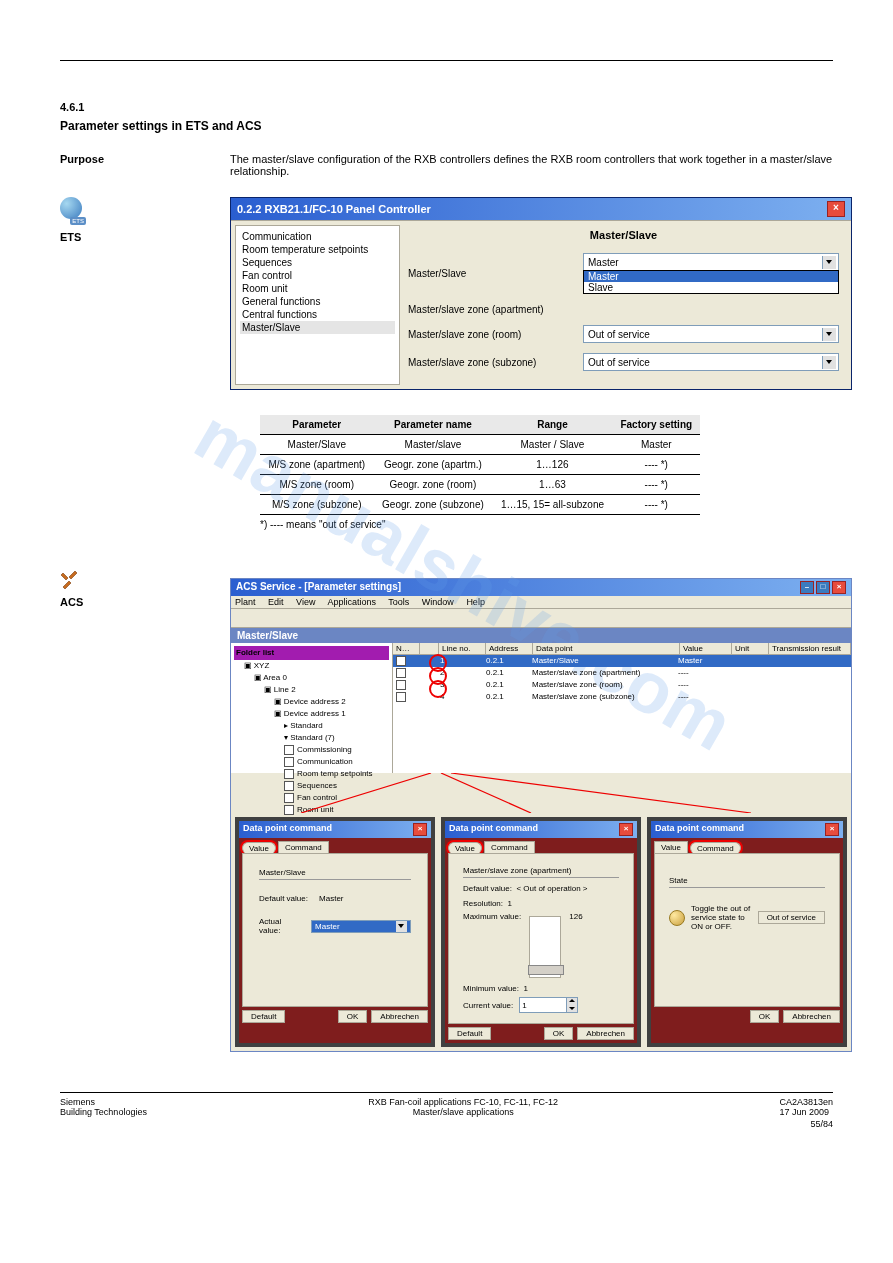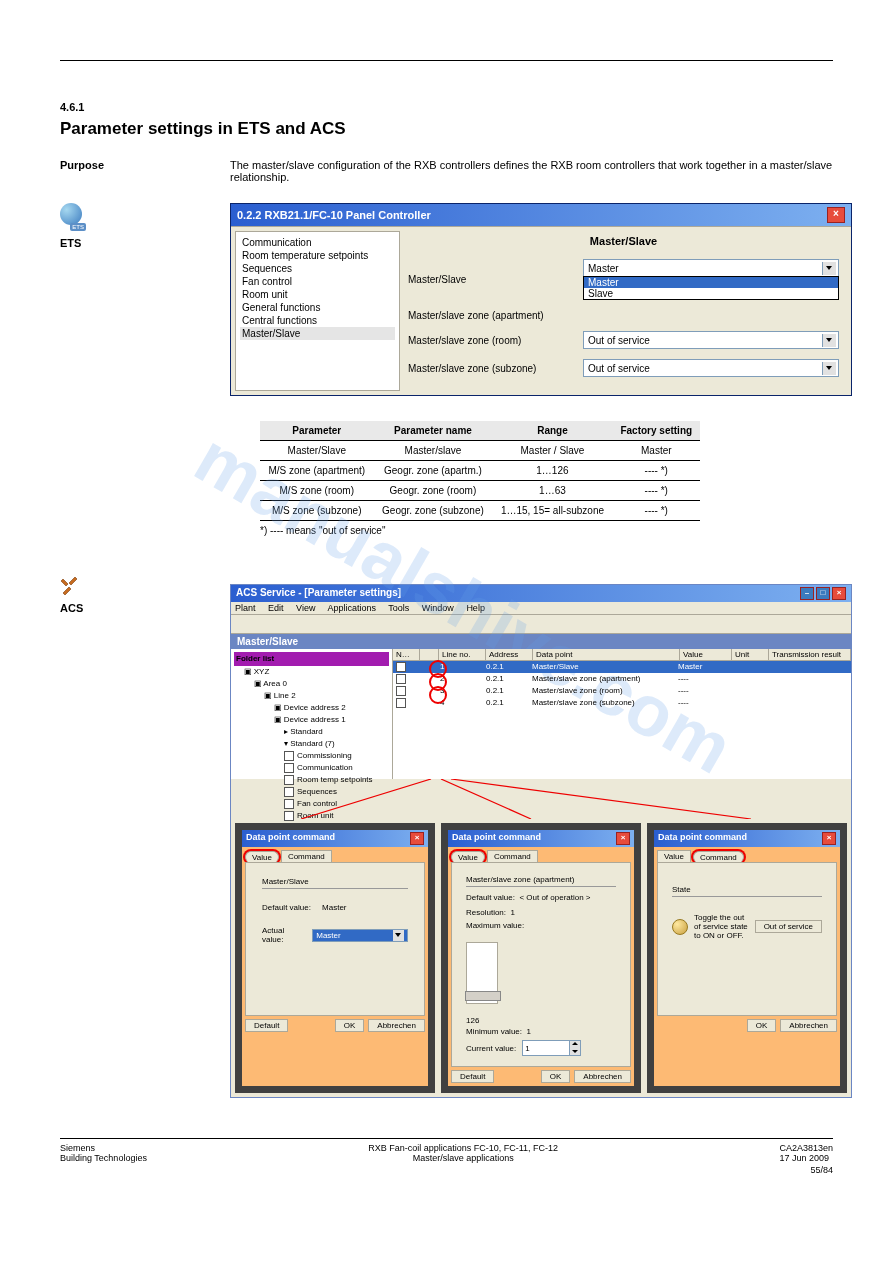--- a/index.html
+++ b/index.html
@@ -19,21 +19,21 @@
     border-top: 1px solid #000;
     margin-bottom: 40px;
   }
   .sec-num {
     font-weight: bold;
     font-size: 11px;
     margin-bottom: 6px;
   }
   .sec-title {
     font-weight: bold;
-    font-size: 17px;
+    font-size: 12px;
     margin-bottom: 20px;
   }
   .row {
     display: flex;
     margin-bottom: 8px;
   }
   .left-col {
     width: 170px;
     flex-shrink: 0;
   }
@@ -207,22 +207,22 @@
   .acs-gridhead { display:flex; background:#ece9d8; font-size:8px; border-bottom:1px solid #aca899;}
   .acs-gridhead div { padding:1px 3px; border-right:1px solid #aca899;}
   .acs-gridrow { display:flex; font-size:8px;}
   .acs-gridrow div { padding:1px 3px;}
   .acs-gridrow.sel { background:#316ac5; color:#fff;}
   .cb { display:inline-block;width:8px;height:8px;border:1px solid #555;background:#fff;margin-right:3px;vertical-align:middle;}
   .callout-circle { position:absolute; border:2px solid #e00; border-radius:50%; width:14px;height:14px; }
   .acs-dialog-row { display:flex; gap:6px; padding:4px;}
   .dp-dialog {
     flex:1;
-    border:7px solid #404040;
-    background:#fdba74;
+    border:4px solid #404040;
+    background:#7f1d1d;
     font-size:8px;
   }
   .dp-title {
     background: linear-gradient(to right,#2a5ed0,#7db0f0);
     color:#fff; font-weight:bold; padding:2px 4px; display:flex;justify-content:space-between;
     font-size:9px;
   }
   .dp-close { width:12px;height:11px;background:#e74c3c;border:1px solid #922;color:#fff;text-align:center;line-height:10px;font-size:8px;}
   .dp-tabs { padding:3px 3px 0 3px; display:flex; }
   .dp-tab { border:1px solid #aca899; border-bottom:none; padding:1px 6px; background:#ece9d8; font-size:8px; margin-right:2px;}
@@ -543,21 +543,21 @@
               <span class="dp-close">×</span>
             </div>
             <div class="dp-tabs">
               <div class="dp-tab active circled">Value</div>
               <div class="dp-tab">Command</div>
             </div>
             <div class="dp-body">
               <div style="margin:6px 8px;border-bottom:1px solid #999;padding-bottom:2px;">Master/slave zone (apartment)</div>
               <div style="margin:6px 8px;"><span>Default value:</span>&nbsp;&nbsp;<span>&lt; Out of operation &gt;</span></div>
               <div style="margin:4px 8px;"><span>Resolution:</span>&nbsp;&nbsp;<span>1</span></div>
-              <div style="margin:4px 8px;display:flex;align-items:flex-start;gap:8px;flex-direction:column;">
+              <div style="margin:4px 8px;display:flex;align-items:flex-start;gap:8px;">
                 <span>Maximum value:</span>
                 <div class="slider">
                     <div class="thumb"></div>
                   </div>
                 <span style="align-self:flex-start;">126</span>
               </div>
               <div style="margin:-2px 8px 4px 8px;"><span>Minimum value:</span>&nbsp;&nbsp;<span>1</span></div>
               <div style="margin:4px 8px;display:flex;align-items:center;gap:6px;">
                 <span>Current value:</span>
                 <span class="spin">

